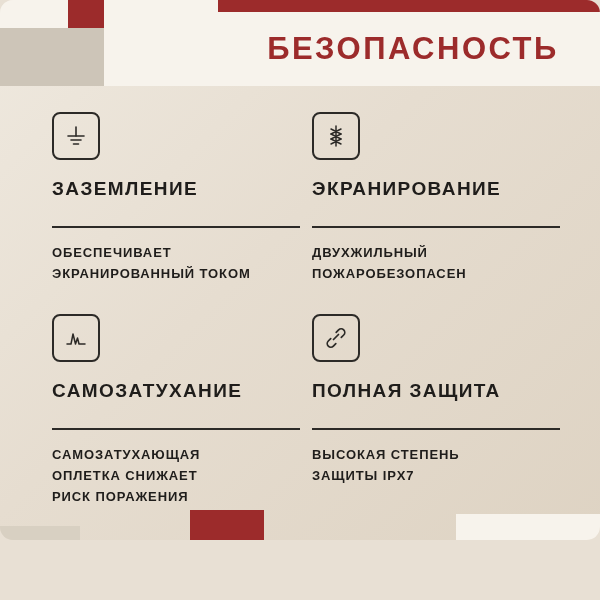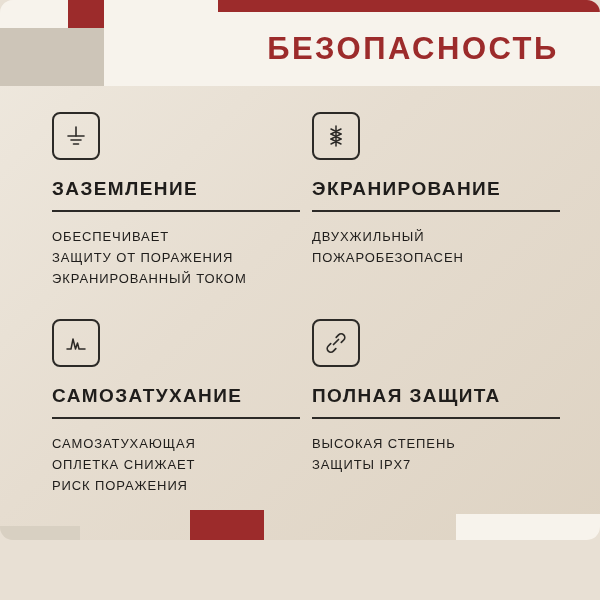--- a/index.html
+++ b/index.html
@@ -126,28 +126,28 @@
     display: flex;
     align-items: center;
     justify-content: center;
     margin-bottom: 18px;
   }
   .card-title {
     font-size: 19px;
     font-weight: bold;
     letter-spacing: 1.4px;
     color: #1f1d1b;
-    padding-bottom: 10px;
+    padding-bottom: 26px;
     border-bottom: 2px solid #2c2a27;
     margin-bottom: 14px;
     white-space: nowrap;
   }
   .card-body {
     font-size: 13px;
-    font-weight: normal;
+    font-weight: bold;
     letter-spacing: 0.9px;
     color: #1f1d1b;
     line-height: 21px;
   }
   .card-body div { white-space: nowrap; }
 </style>
 </head>
 <body>
 
 <div class="poster">
@@ -168,21 +168,20 @@
             <line x1="13" y1="4" x2="13" y2="13"></line>
             <line x1="5" y1="13" x2="21" y2="13"></line>
             <line x1="8" y1="17" x2="18" y2="17"></line>
             <line x1="10.5" y1="21" x2="15.5" y2="21"></line>
           </g>
         </svg>
       </div>
       <div class="card-title">ЗАЗЕМЛЕНИЕ</div>
       <div class="card-body">
         <div>ОБЕСПЕЧИВАЕТ</div>
-        <div>ЗАЩИТУ ОТ ПОРАЖЕНИЯ</div>
         <div>ЭКРАНИРОВАННЫЙ ТОКОМ</div>
       </div>
     </div>
 
     <div class="card">
       <div class="icon-box">
         <svg width="26" height="26" viewBox="0 0 26 26">
           <g stroke="#2c2a27" stroke-width="1.5" stroke-linecap="round" fill="none">
             <line x1="13" y1="3" x2="13" y2="23"></line>
             <path d="M8 6 L18 11 M18 6 L8 11"></path>

